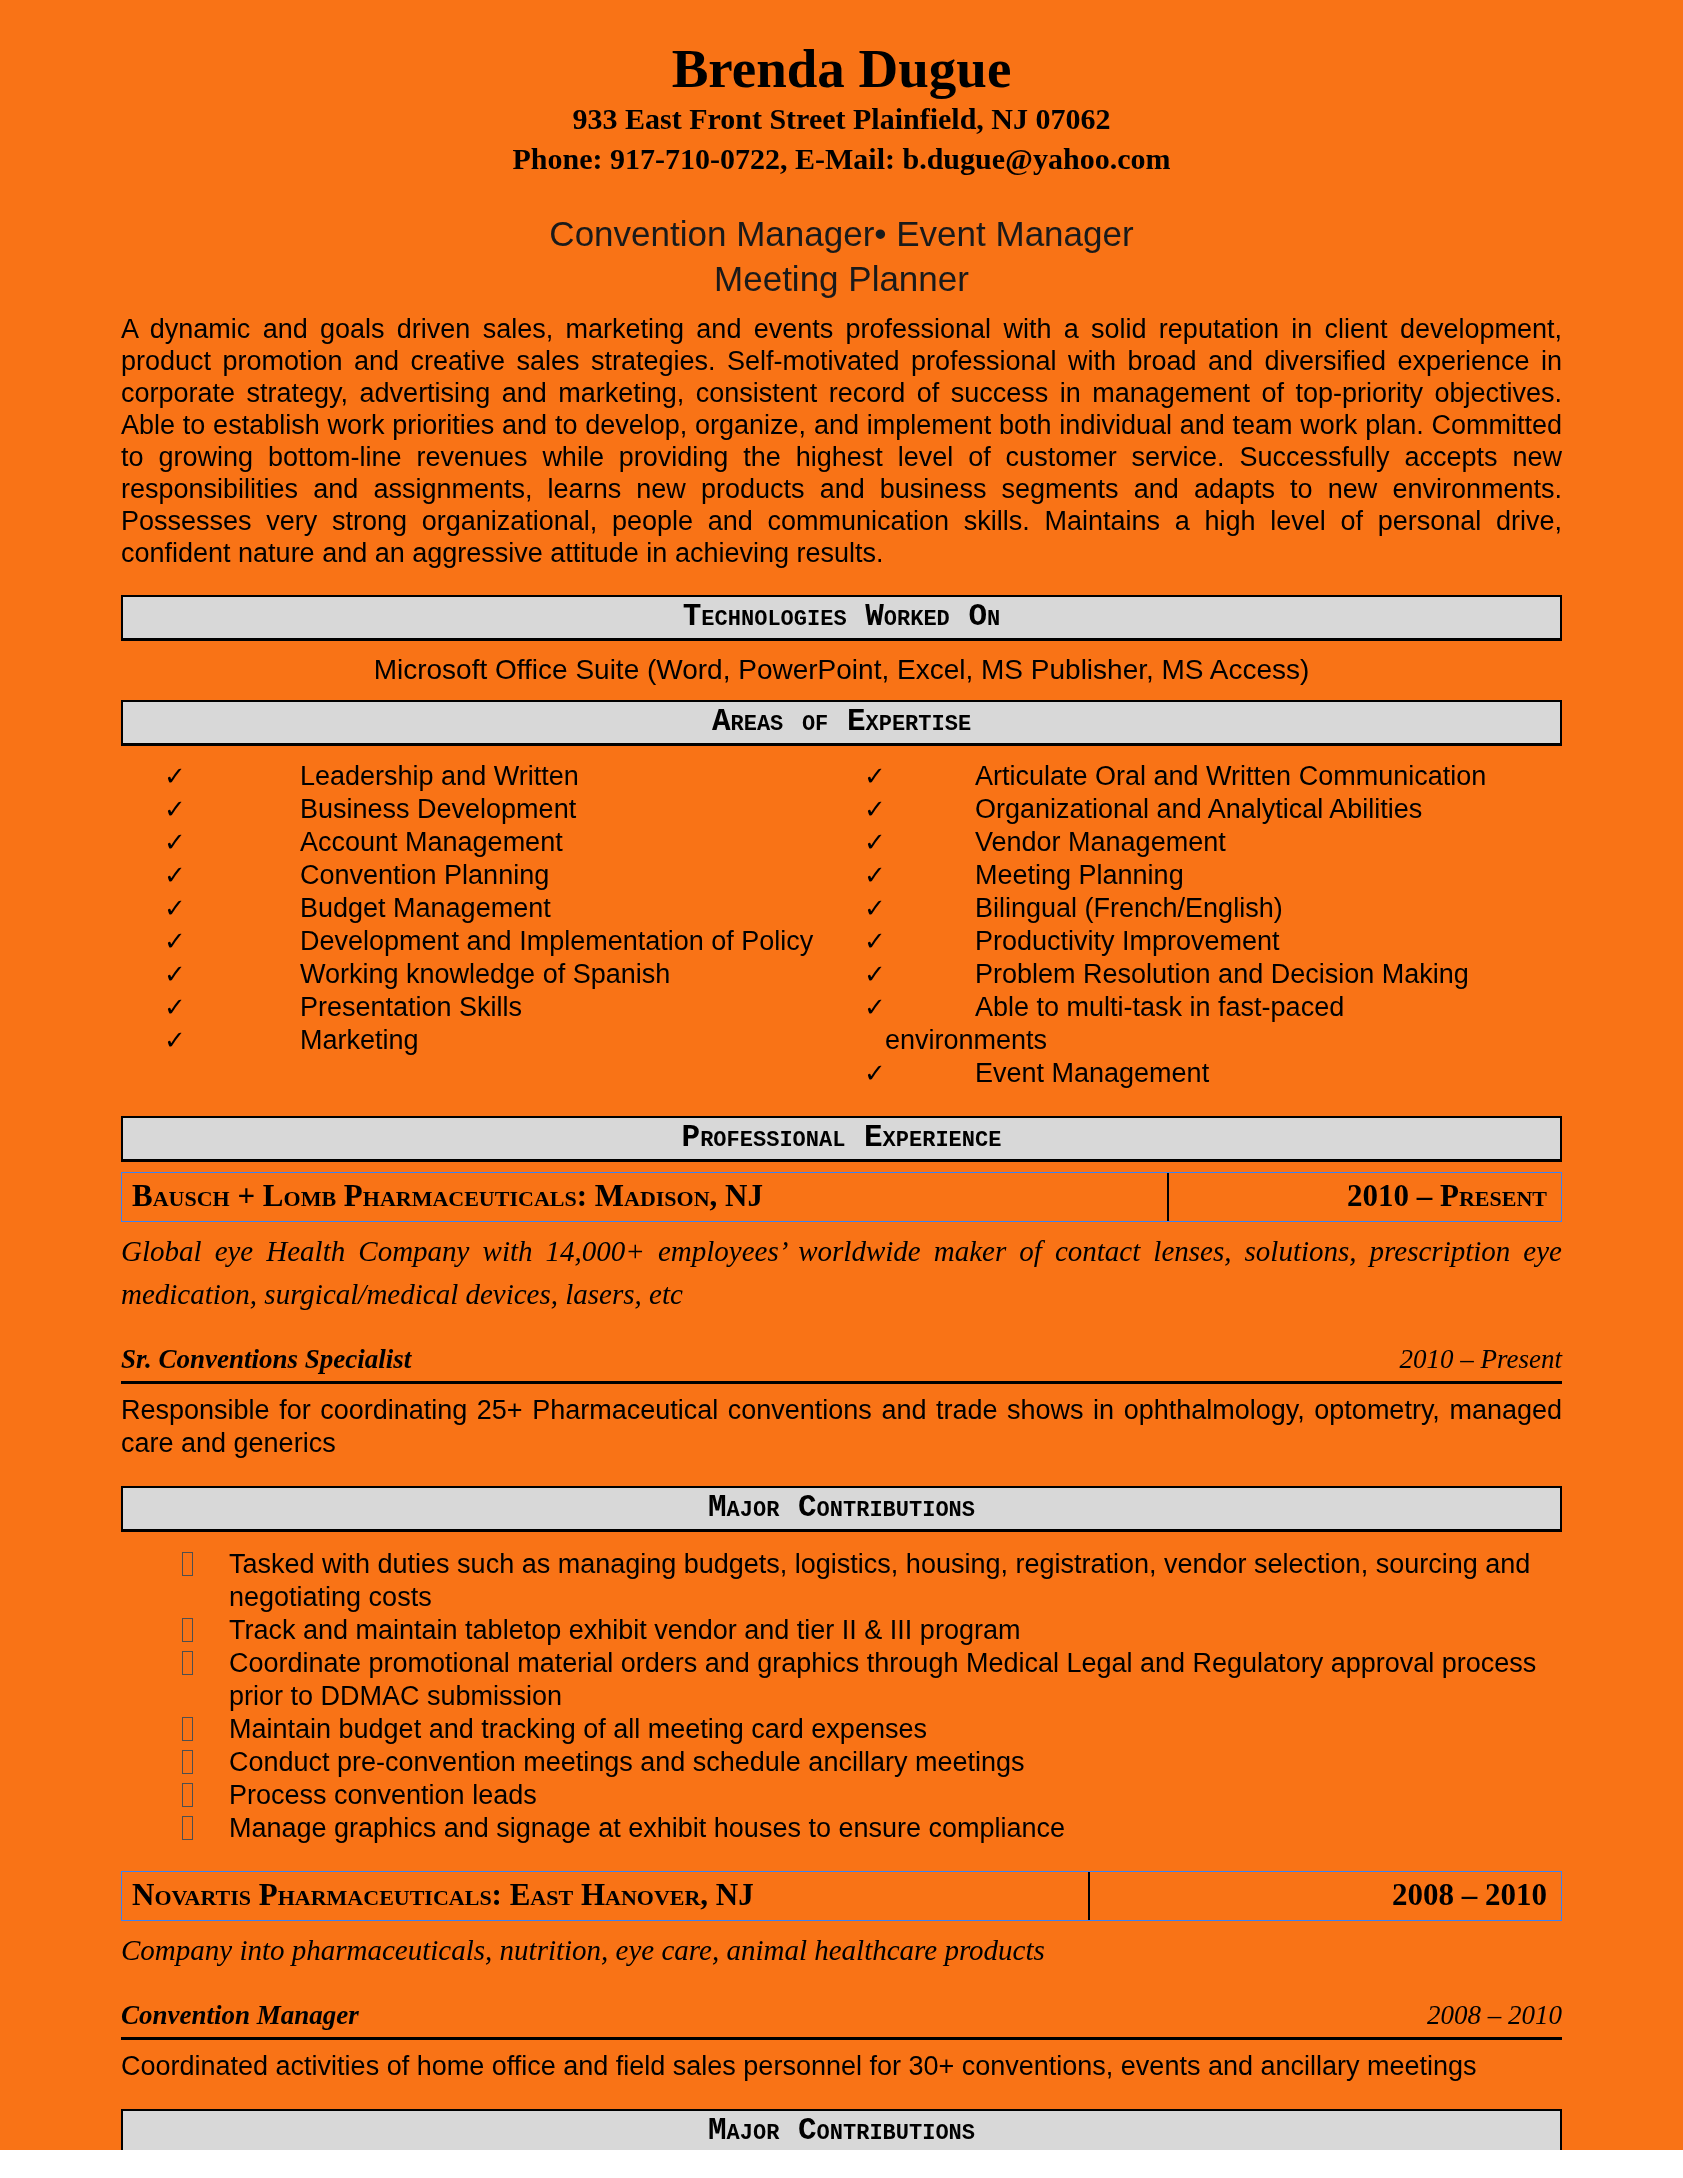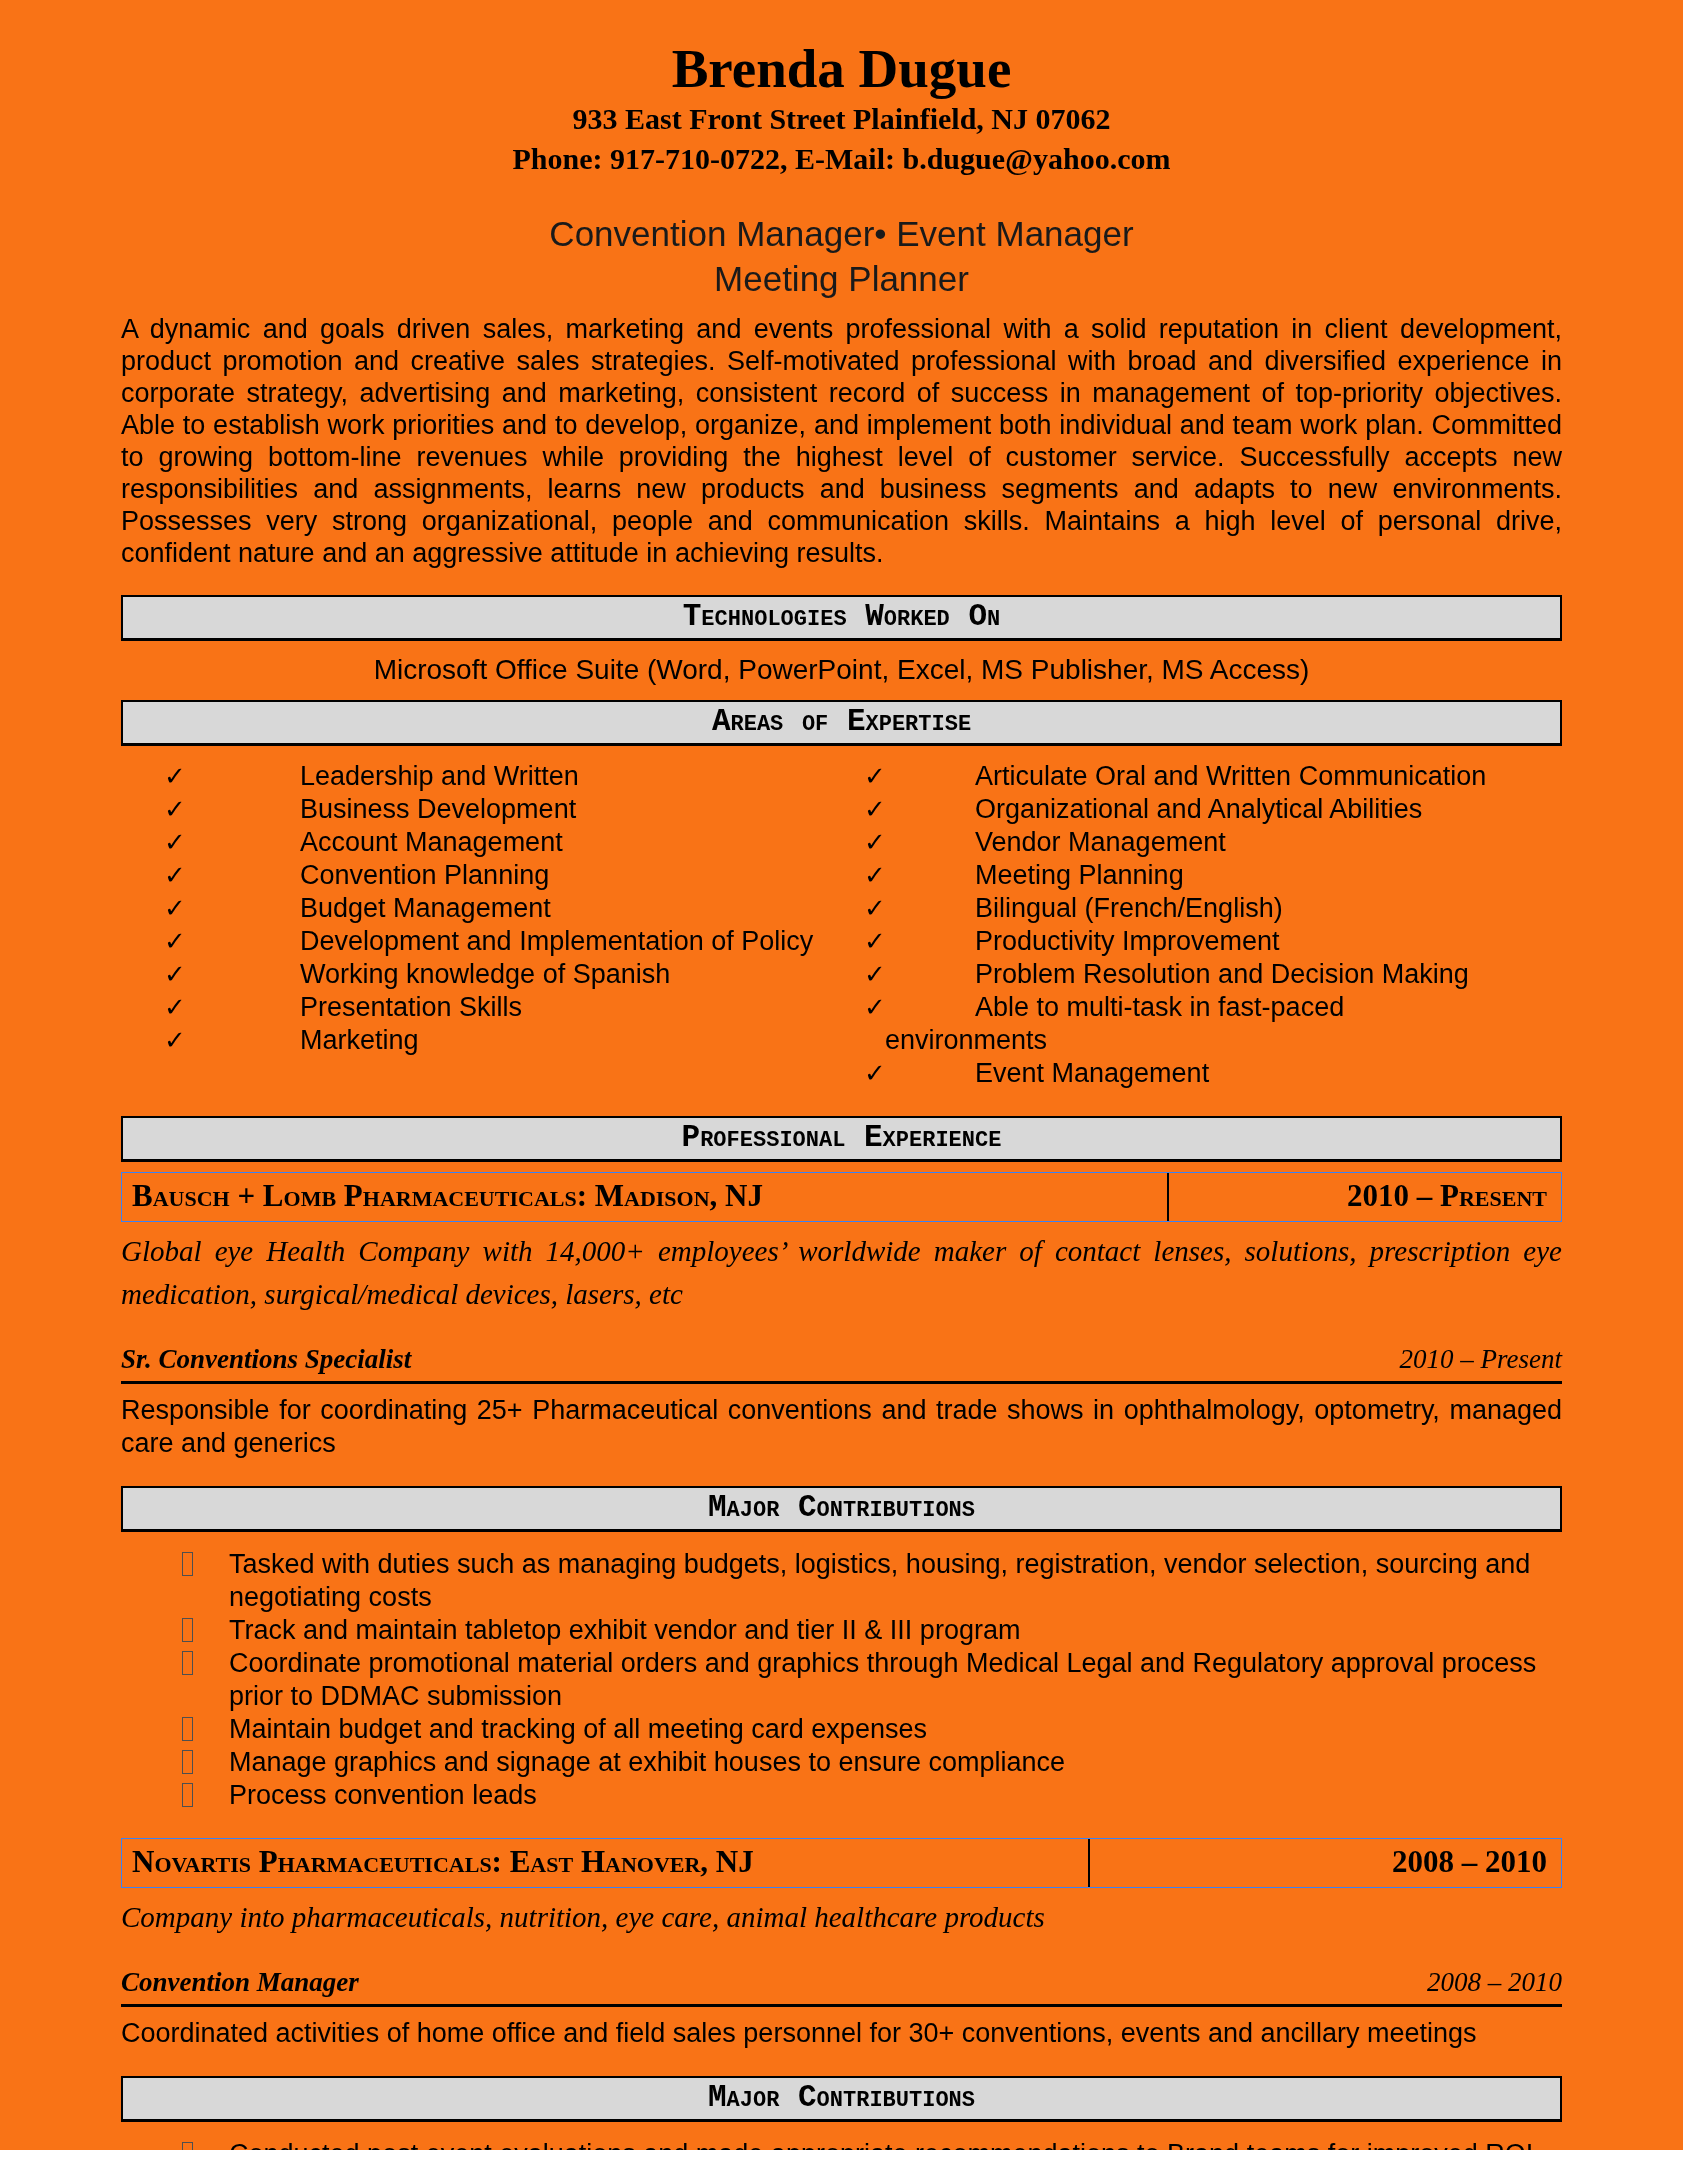--- a/index.html
+++ b/index.html
@@ -196,23 +196,23 @@
     <span class="job-title-dates">2010 – Present</span>
   </div>
   <p class="role-summary">Responsible for coordinating 25+ Pharmaceutical conventions and trade shows in ophthalmology, optometry, managed care and generics</p>
 
   <div class="bar">Major Contributions</div>
   <ul class="contrib-list">
     <li><span class="tofu"></span><span>Tasked with duties such as managing budgets, logistics, housing, registration, vendor selection, sourcing and negotiating costs</span></li>
     <li><span class="tofu"></span><span>Track and maintain tabletop exhibit vendor and tier II &amp; III program</span></li>
     <li><span class="tofu"></span><span>Coordinate promotional material orders and graphics through Medical Legal and Regulatory approval process prior to DDMAC submission</span></li>
     <li><span class="tofu"></span><span>Maintain budget and tracking of all meeting card expenses</span></li>
-    <li><span class="tofu"></span></li>
+    <li><span class="tofu"></span><span>Conduct pre-convention meetings and schedule ancillary meetings</span></li>
+    <li><span class="tofu"></span><span>Process convention leads</span></li>
     <li><span class="tofu"></span><span>Manage graphics and signage at exhibit houses to ensure compliance</span></li>
-    <li><span class="tofu"></span><span>Process convention leads</span></li>
   </ul>
 
   <div class="job-table mt26">
     <div class="job-company">Novartis Pharmaceuticals: East Hanover, NJ</div>
     <div class="job-dates w-novartis">2008 – 2010</div>
   </div>
   <div class="job-desc">Company into pharmaceuticals, nutrition, eye care, animal healthcare products</div>
 
   <div class="title-row">
     <span class="job-title">Convention Manager</span>

